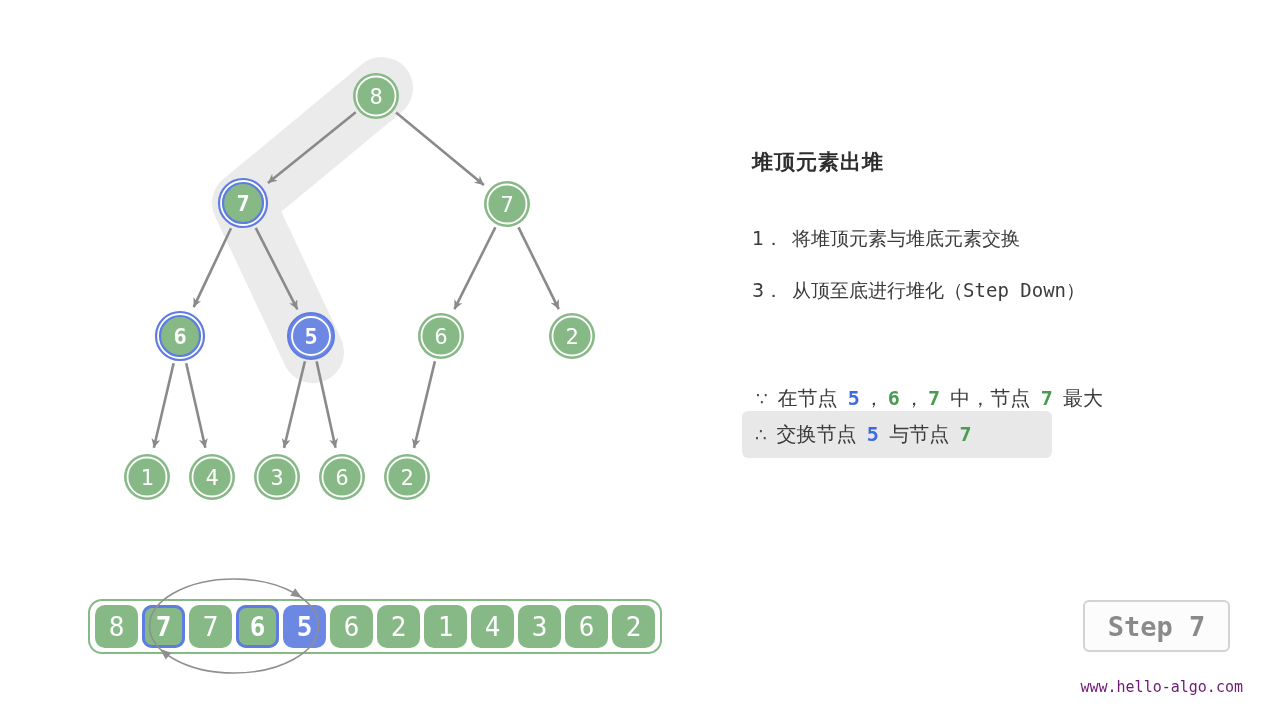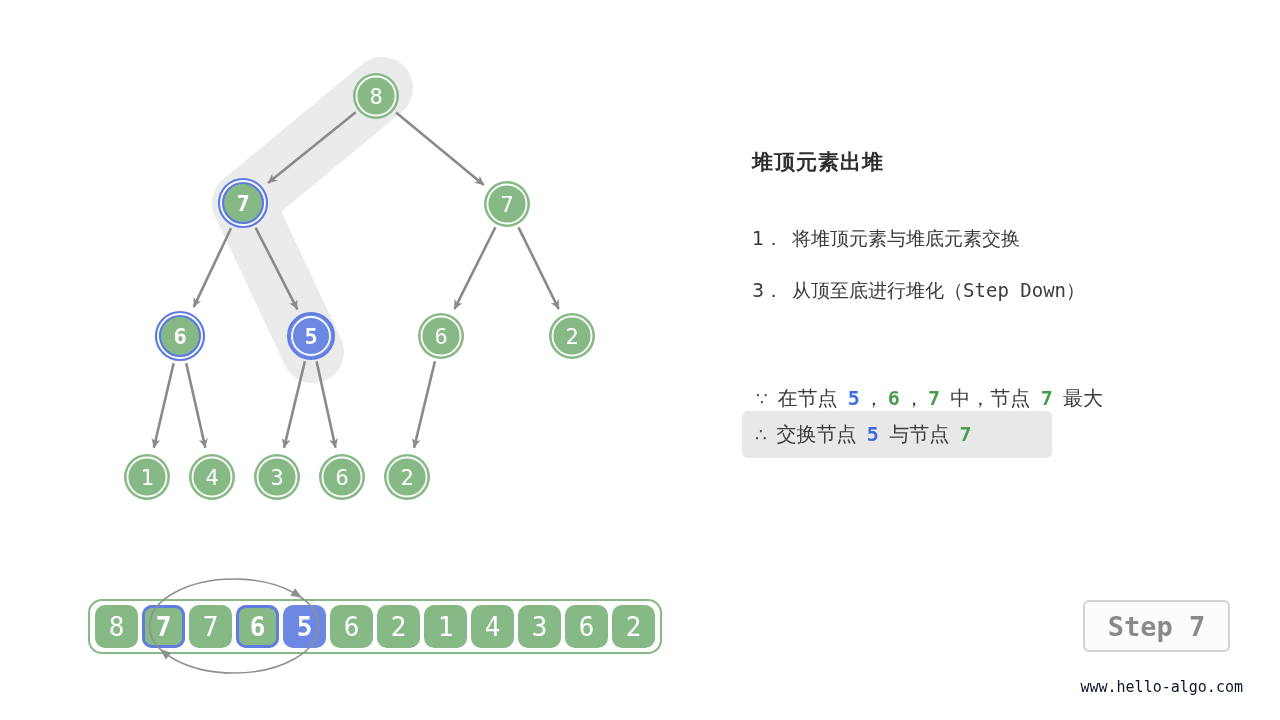--- a/index.html
+++ b/index.html
@@ -38,21 +38,21 @@
 
   
   .swap-svg{position:absolute;left:0;top:0;z-index:3;pointer-events:none;}
 
   
   .badge{position:absolute;left:1083px;top:600px;width:147px;height:52px;border:2px solid #d3d3d3;
          border-radius:6px;background:#fcfcfc;display:flex;align-items:center;justify-content:center;
          font-family:"DejaVu Sans Mono",monospace;font-size:27px;font-weight:bold;color:#8a8a8a;
          box-sizing:border-box;z-index:2;}
   .watermark{position:absolute;right:37px;top:678px;font-family:"DejaVu Sans Mono",monospace;
-             font-size:15px;color:#0f172a;z-index:2;}
+             font-size:15px;color:#701a75;z-index:2;}
 </style>
 </head>
 <body>
 
 <div class="stage">
 
   <svg class="tree-svg" width="700" height="560">
       <defs>
         <marker id="arrow" markerUnits="userSpaceOnUse" markerWidth="12" markerHeight="10" refX="9" refY="4.5" orient="auto">
           <path d="M0,0 L9,4.5 L0,9 L2.6,4.5 Z" fill="#8a8a8a"></path>

